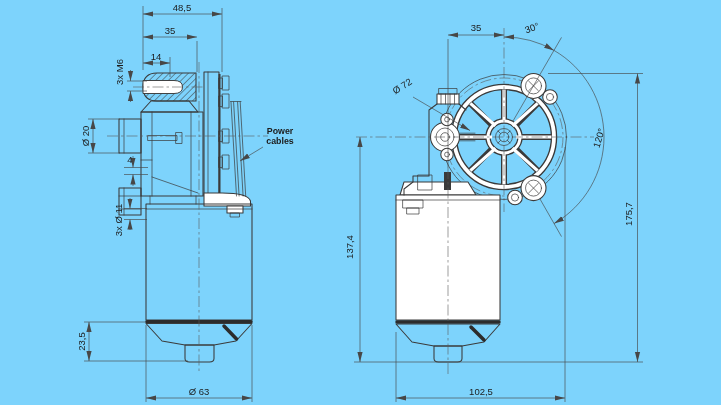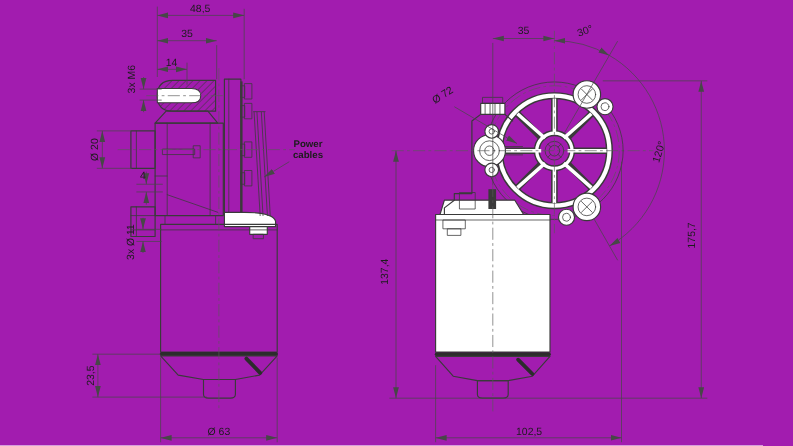--- a/index.html
+++ b/index.html
@@ -1,16 +1,16 @@
 <!DOCTYPE html>
 <html><head>
 <meta charset="utf-8">
 <style>
   html,body{margin:0;padding:0;background:#ffffff;}
-  #stage{width:721px;height:405px;background:#a21caf;position:relative;overflow:hidden;text-align:center;}
+  #stage{width:721px;height:405px;background:#7dd3fc;position:relative;overflow:hidden;text-align:center;}
   svg text{font-family:"Liberation Sans", sans-serif;font-size:9.5px;fill:#1c1c1c;}
   svg text.b{font-weight:bold;font-size:8.8px;}
   .o  {fill:none;stroke:#3a3a3a;stroke-width:1.05;stroke-linejoin:round;stroke-linecap:round;}
   .of {fill:#ffffff;stroke:#3a3a3a;stroke-width:1.05;stroke-linejoin:round;}
   .t  {fill:none;stroke:#3a3a3a;stroke-width:0.7;stroke-linejoin:round;stroke-linecap:round;}
   .hv {fill:none;stroke:#2c2c2c;stroke-width:3.5;stroke-linecap:round;}
   .dk {fill:none;stroke:#3a3a3a;}
   .wh {fill:none;stroke:#ffffff;}
   .d  {fill:none;stroke:#474747;stroke-width:0.65;}
   .cl {fill:none;stroke:#5a5a5a;stroke-width:0.6;stroke-dasharray:11 3 2.5 3;}

